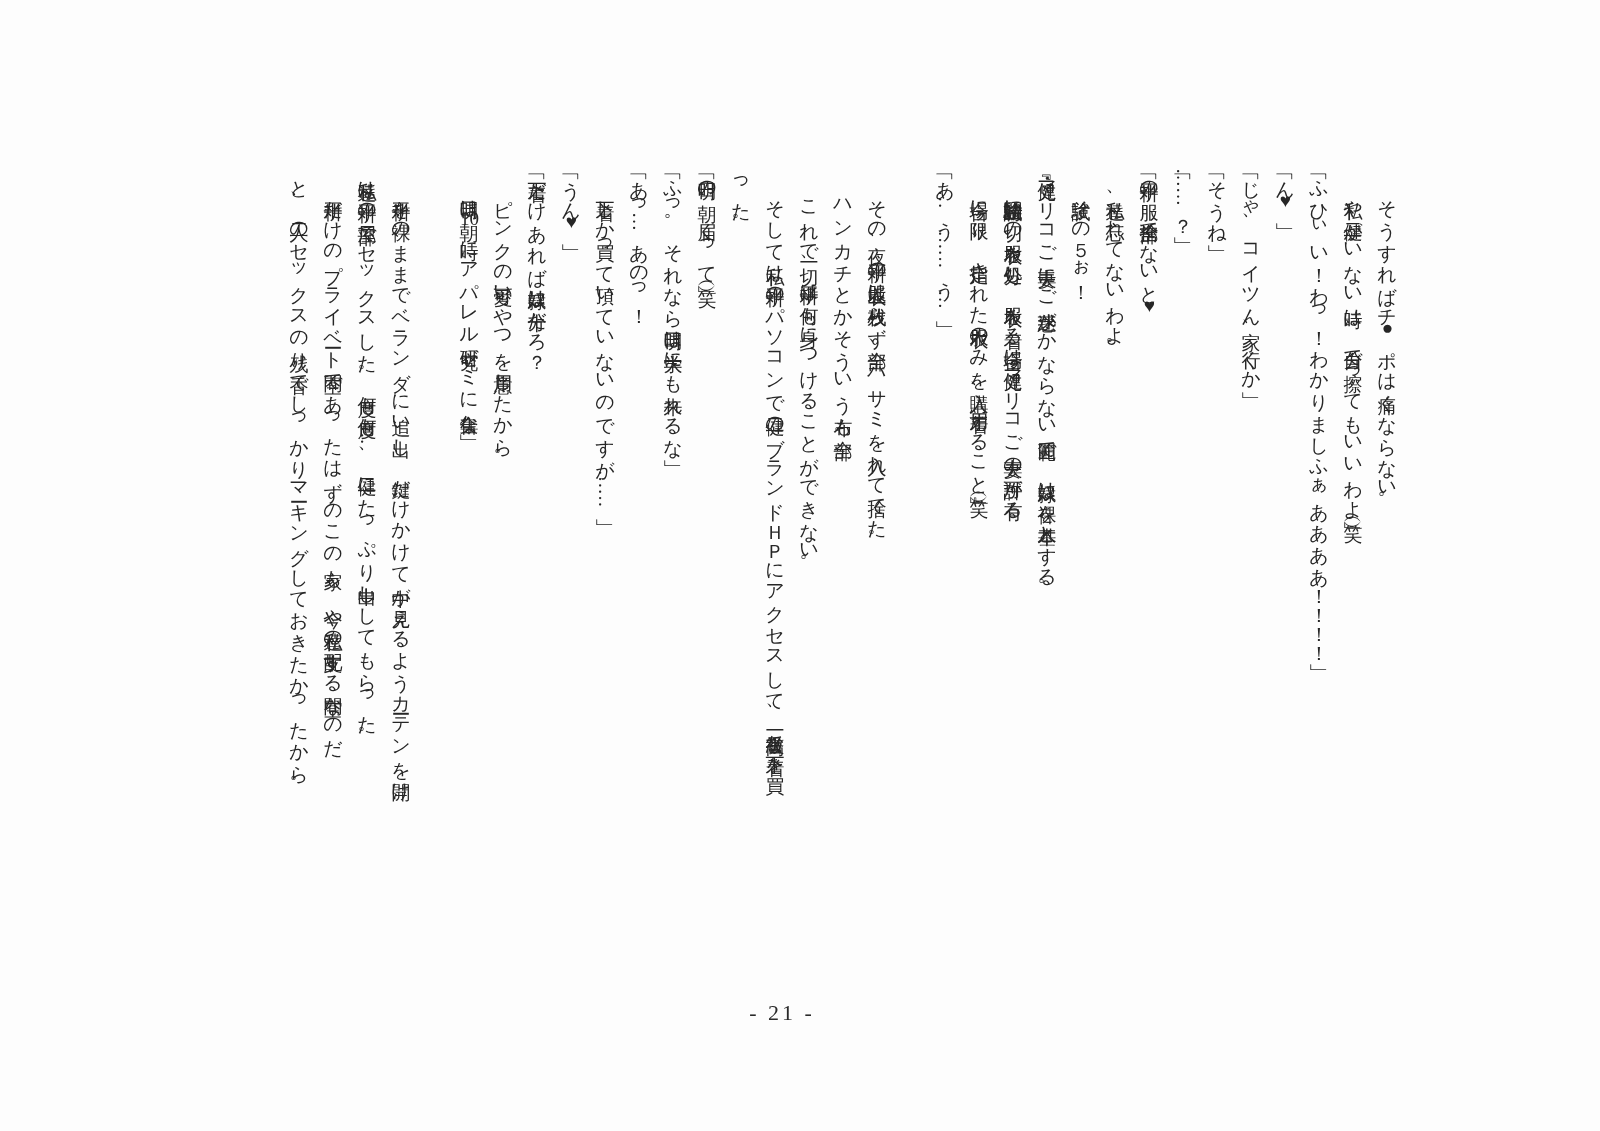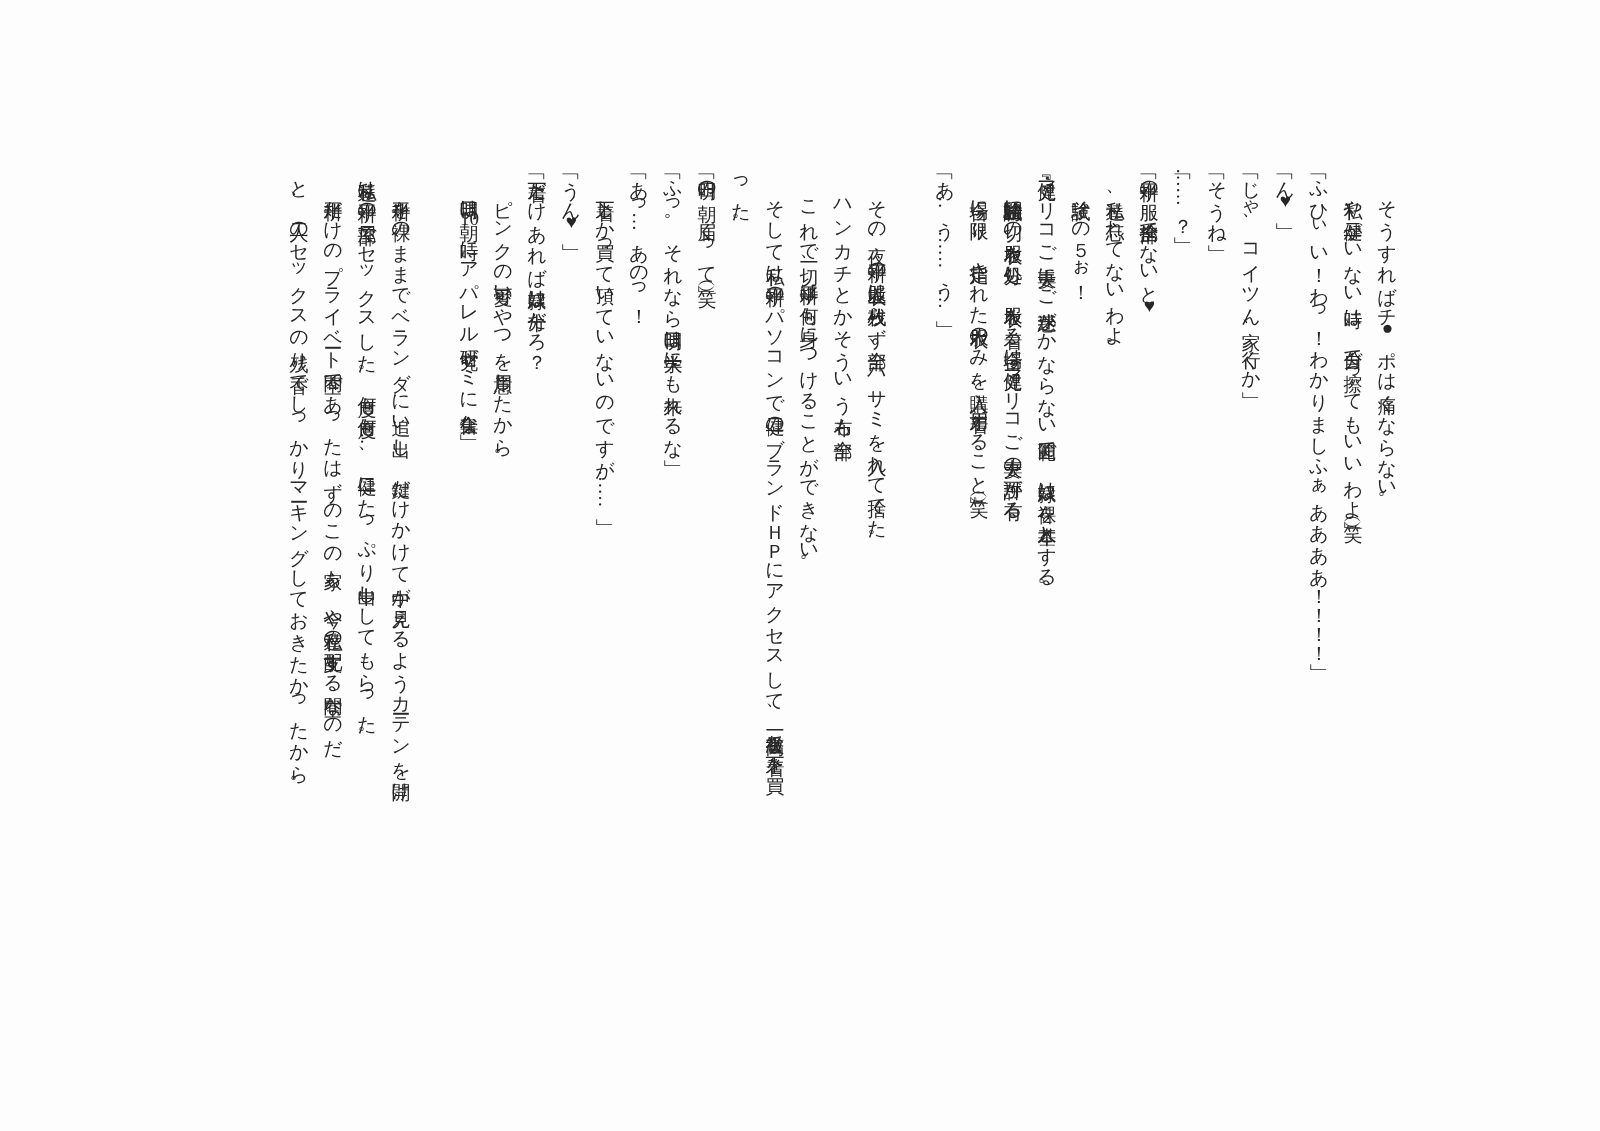--- a/index.html
+++ b/index.html
@@ -85,13 +85,14 @@
     <p class="col">「下着だけあれば奴隷は十分だろ？</p>
     <p class="col indent">ピンクの可愛いやつを用意したから。</p>
     <p class="col indent">
       <span>明日は朝</span><span class="tcy">10</span><span>時にアパレル研究ゼミに集合な」</span>
     </p>
     <p class="col indent gap">耕平を裸のままでベランダに追い出し、鍵だけかけて中が見えるようカーテンを開け、</p>
     <p class="col">私達は耕平の部屋でセックスした。何度も何度も…、健二にたっぷり中出ししてもらった。</p>
     <p class="col indent">耕平だけのプライベート空間であったはずのこの家も、今や私達の支配する空間なのだ</p>
     <p class="col">と、二人のセックスの残り香でしっかりマーキングしておきたかったから。</p>
   </div>
+  <div class="pagenum">- 21 -</div>
 </div>
 
 </body></html>

